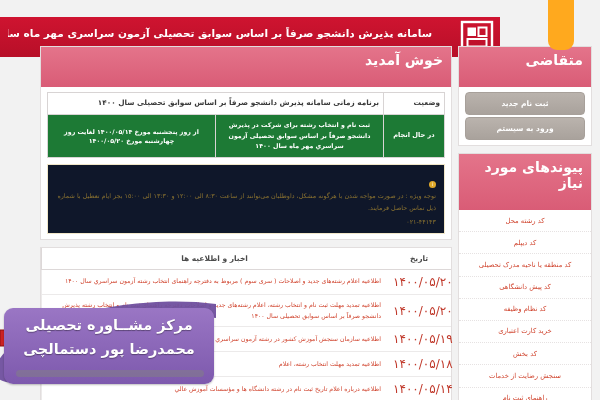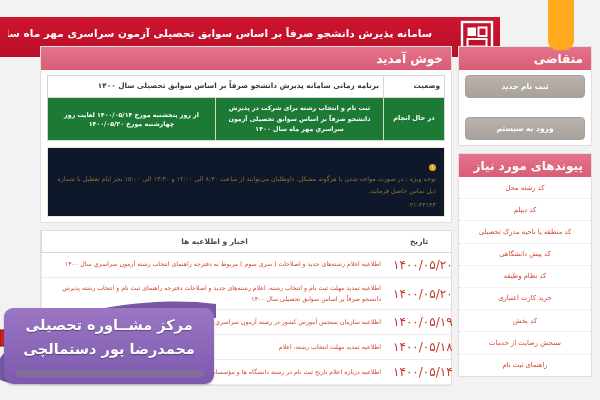--- a/index.html
+++ b/index.html
@@ -69,24 +69,24 @@
   
   .panel {
     background: #ffffff;
     border: 1px solid #e2dede;
     margin-bottom: 7px;
   }
   .panel-head {
     background: #e0697f;
     background: linear-gradient(180deg,#e4748a 0%,#d95c76 100%);
     color: #ffffff;
-    font-size: 12px;
-    font-weight: bold;
-    text-align: right;
-    padding: 5px 8px 4px 6px;
+    font-size: 14px;
+    font-weight: bold;
+    text-align: right;
+    padding: 5px 8px 19px 6px;
   }
   .panel-body {
     padding: 5px 6px;
   }
 
   
   .status-table {
     width: 100%;
     border-collapse: collapse;
     table-layout: fixed;
@@ -198,21 +198,21 @@
     box-sizing: border-box;
     background: #b3aca6;
     background: linear-gradient(180deg,#bab3ad 0%,#a9a29c 100%);
     border: 1px solid #a7a09a;
     border-radius: 4px;
     color: #ffffff;
     font-size: 7.5px;
     font-weight: bold;
     text-align: center;
     padding: 6px 4px;
-    margin-bottom: 19px;
+    margin-bottom: 2px;
     font-family: inherit;
     cursor: pointer;
   }
   .side-btn:last-child { margin-bottom: 0; }
 
   
   .link-list { }
   .link-row {
     border-bottom: 1px dotted #e6e2e2;
     padding: 5.5px 6px;

